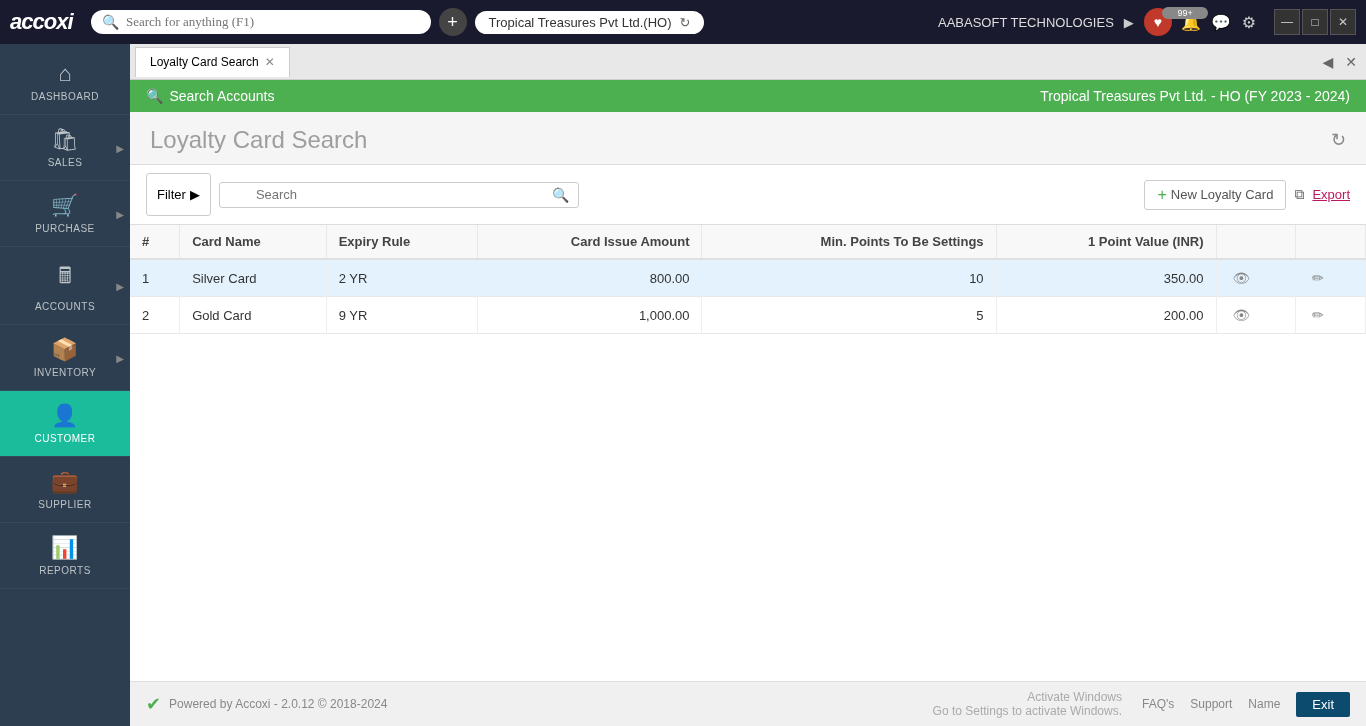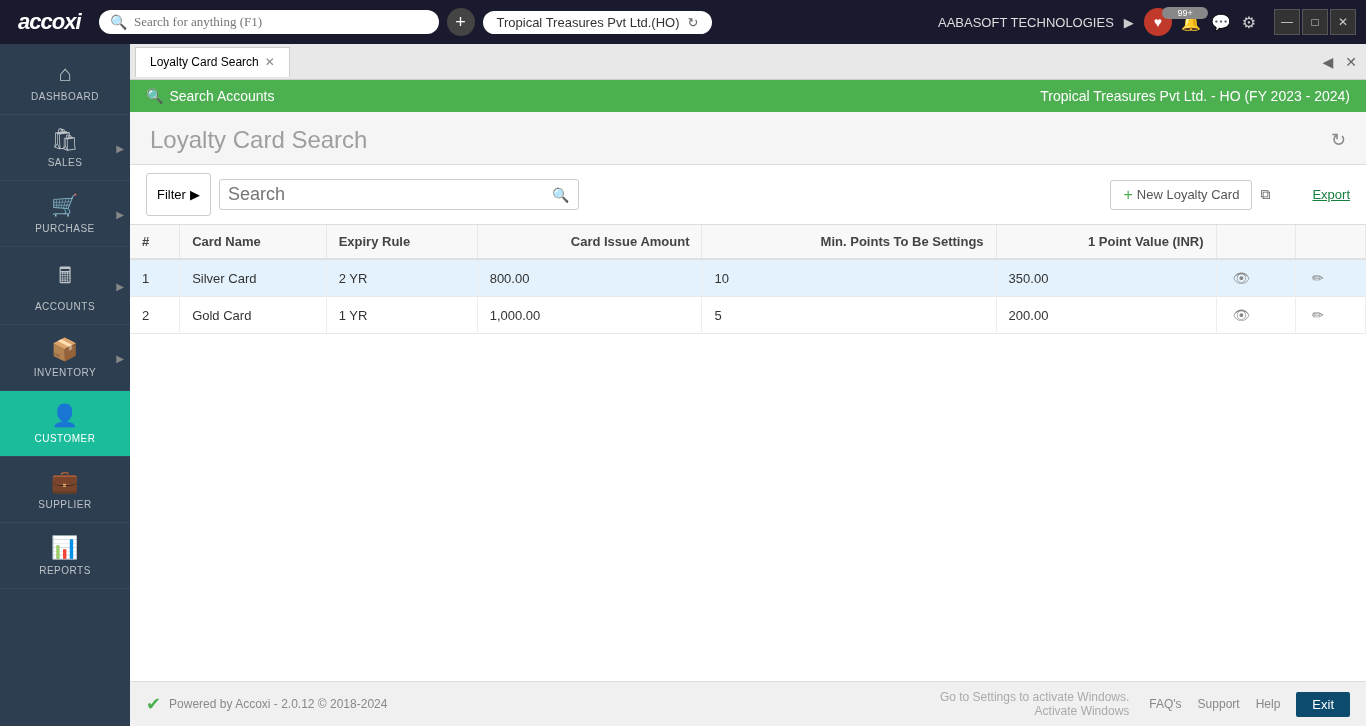--- a/index.html
+++ b/index.html
@@ -14,21 +14,20 @@
       padding: 0 10px;
       gap: 8px;
     }
     .logo {
       color: white;
       font-size: 22px;
       font-weight: bold;
       font-style: italic;
       margin-right: 10px;
       letter-spacing: -1px;
-      margin-left: 8px;
     }
     .search-bar {
       flex: 1;
       max-width: 340px;
       background: white;
       border-radius: 20px;
       display: flex;
       align-items: center;
       padding: 4px 12px;
       gap: 6px;
@@ -271,22 +270,23 @@
       display: flex;
       align-items: center;
       border: 1px solid #ccc;
       border-radius: 3px;
       padding: 4px 8px;
       background: white;
     }
     .search-input-wrap input {
       border: none;
       outline: none;
-      font-size: 18px;
+      font-size: 13px;
       width: 100%;
+      margin-left: 28px;
     }
     .search-go-btn {
       background: none;
       border: none;
       cursor: pointer;
       color: #666;
       font-size: 14px;
     }
     .right-actions { margin-left: auto; display: flex; gap: 8px; align-items: center; }
     .new-loyalty-btn {
@@ -301,23 +301,22 @@
       gap: 4px;
       color: #555;
       font-weight: 500;
     }
     .new-loyalty-btn .plus { font-size: 16px; color: #4caf50; }
     .export-btn {
       background: none;
       border: none;
       cursor: pointer;
       font-size: 13px;
-      color: #15803d;
+      color: #be185d;
       text-decoration: underline;
-      margin-left: 34px;
     }
     .copy-btn {
       background: none;
       border: none;
       cursor: pointer;
       color: #666;
       font-size: 14px;
     }
 
     
@@ -347,21 +346,21 @@
     thead th.right { text-align: right; }
     tbody tr {
       border-bottom: 1px solid #e8e8e8;
     }
     tbody tr.selected { background: #e3f2fd; }
     tbody td {
       padding: 8px 12px;
       color: #333;
       border-right: 1px solid #eee;
     }
-    tbody td.right { text-align: left; }
+    tbody td.right { text-align: right; }
     .row-action-btn {
       background: none;
       border: none;
       cursor: pointer;
       color: #888;
       font-size: 14px;
       padding: 2px 4px;
     }
 
     
@@ -531,42 +530,42 @@
       <td>2 YR</td>
       <td class="right">800.00</td>
       <td class="right">10</td>
       <td class="right">350.00</td>
       <td><button class="row-action-btn">👁</button></td>
       <td><button class="row-action-btn">✏</button></td>
     </tr>
             <tr>
       <td>2</td>
       <td>Gold Card</td>
-      <td>1 YR</td>
+      <td>9 YR</td>
       <td class="right">1,000.00</td>
       <td class="right">5</td>
       <td class="right">200.00</td>
       <td><button class="row-action-btn">👁</button></td>
       <td><button class="row-action-btn">✏</button></td>
     </tr>
           </tbody>
       </table>
     </div>
 
     <div class="footer">
       <div class="footer-left">
         <span class="footer-logo">✔</span>
         <span>Powered by Accoxi - 2.0.12 © 2018-2024</span>
       </div>
       <div style="flex:1; text-align:right; padding-right:20px;">
+        <div class="activate-windows-text">Activate Windows</div>
         <div class="activate-windows-text">Go to Settings to activate Windows.</div>
-        <div class="activate-windows-text">Activate Windows</div>
       </div>
       <div class="footer-right">
         <a class="footer-link">FAQ's</a>
         <a class="footer-link">Support</a>
-        <a class="footer-link">Help</a>
+        <a class="footer-link">Name</a>
         <button class="exit-btn">Exit</button>
       </div>
     </div>
 
   </div>
 </div>
 
 </body></html>

